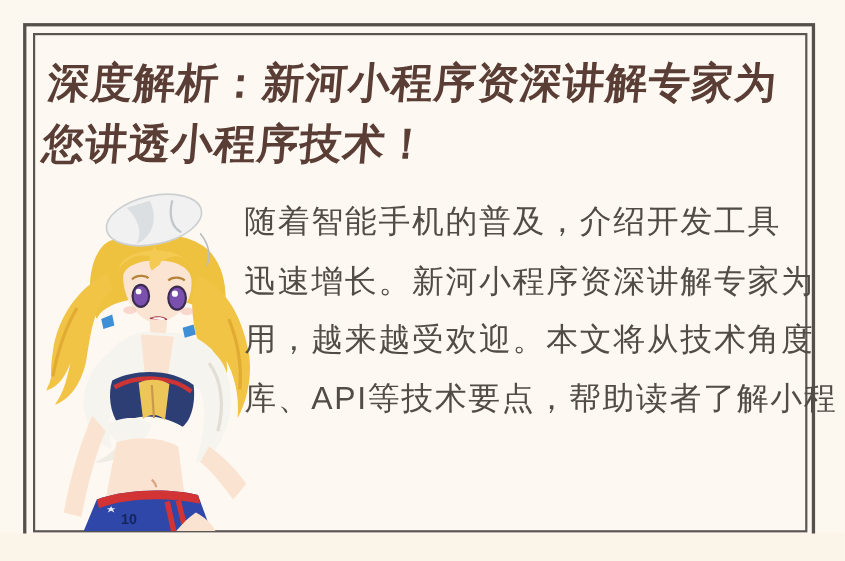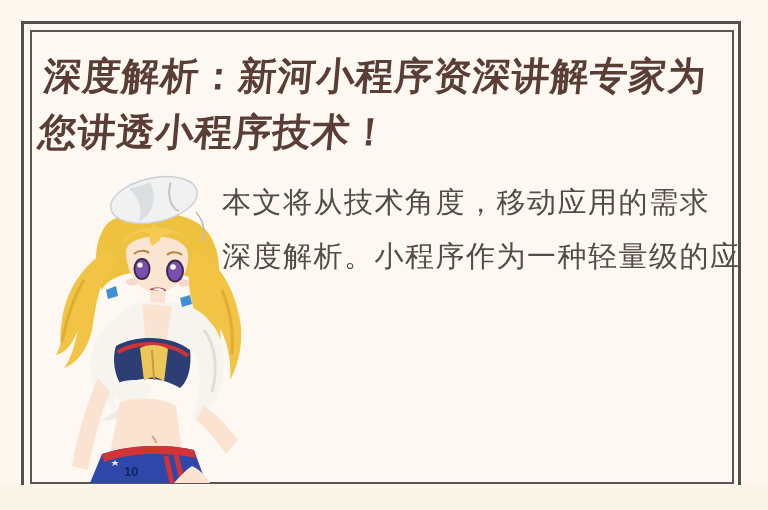--- a/index.html
+++ b/index.html
@@ -56,21 +56,21 @@
     width: 518px;
     color: #524c47;
     font-size: 29px;
     line-height: 53.5px;
     letter-spacing: 1.5px;
     z-index: 2;
   }
   .article-body .b-line { display: block; white-space: nowrap; }
   .illustration {
     position: absolute;
-    left: 54px; top: 170px;
+    left: 40px; top: 170px;
     width: 192px; height: 313px;
     overflow: hidden;
     z-index: 1;
   }
   .clip-bottom {
     position: absolute;
     left: 0; bottom: 0; width: 768px; height: 25px;
     background: #fbf4e9;
     z-index: 4;
   }
@@ -154,18 +154,20 @@
       <text x="70" y="306" font-size="13" font-family="Liberation Sans, sans-serif" font-weight="bold" fill="#13265c">10</text>
 
       <path d="M138,296 C146,300 152,306 156,313 L120,313 C126,306 132,300 138,296 Z" fill="#fbe3d1"></path>
 
       <path d="M52,120 l10,-4 l2,10 l-10,3 Z" fill="#3f8fd6"></path>
       <path d="M126,128 l10,-3 l2,9 l-10,3 Z" fill="#3f8fd6"></path>
     </svg>
   </div>
 
   <div class="article-body">
-    <span class="b-line">本文将从技术角度，移动应用的需求</span>
-    <span class="b-line">深度解析。小程序作为一种轻量级的应</span>
+    <span class="b-line">随着智能手机的普及，介绍开发工具</span>
+    <span class="b-line">迅速增长。新河小程序资深讲解专家为</span>
+    <span class="b-line">用，越来越受欢迎。本文将从技术角度</span>
+    <span class="b-line">库、API等技术要点，帮助读者了解小程</span>
   </div>
 
   <div class="clip-bottom"></div>
 </div>
 
 </body></html>

